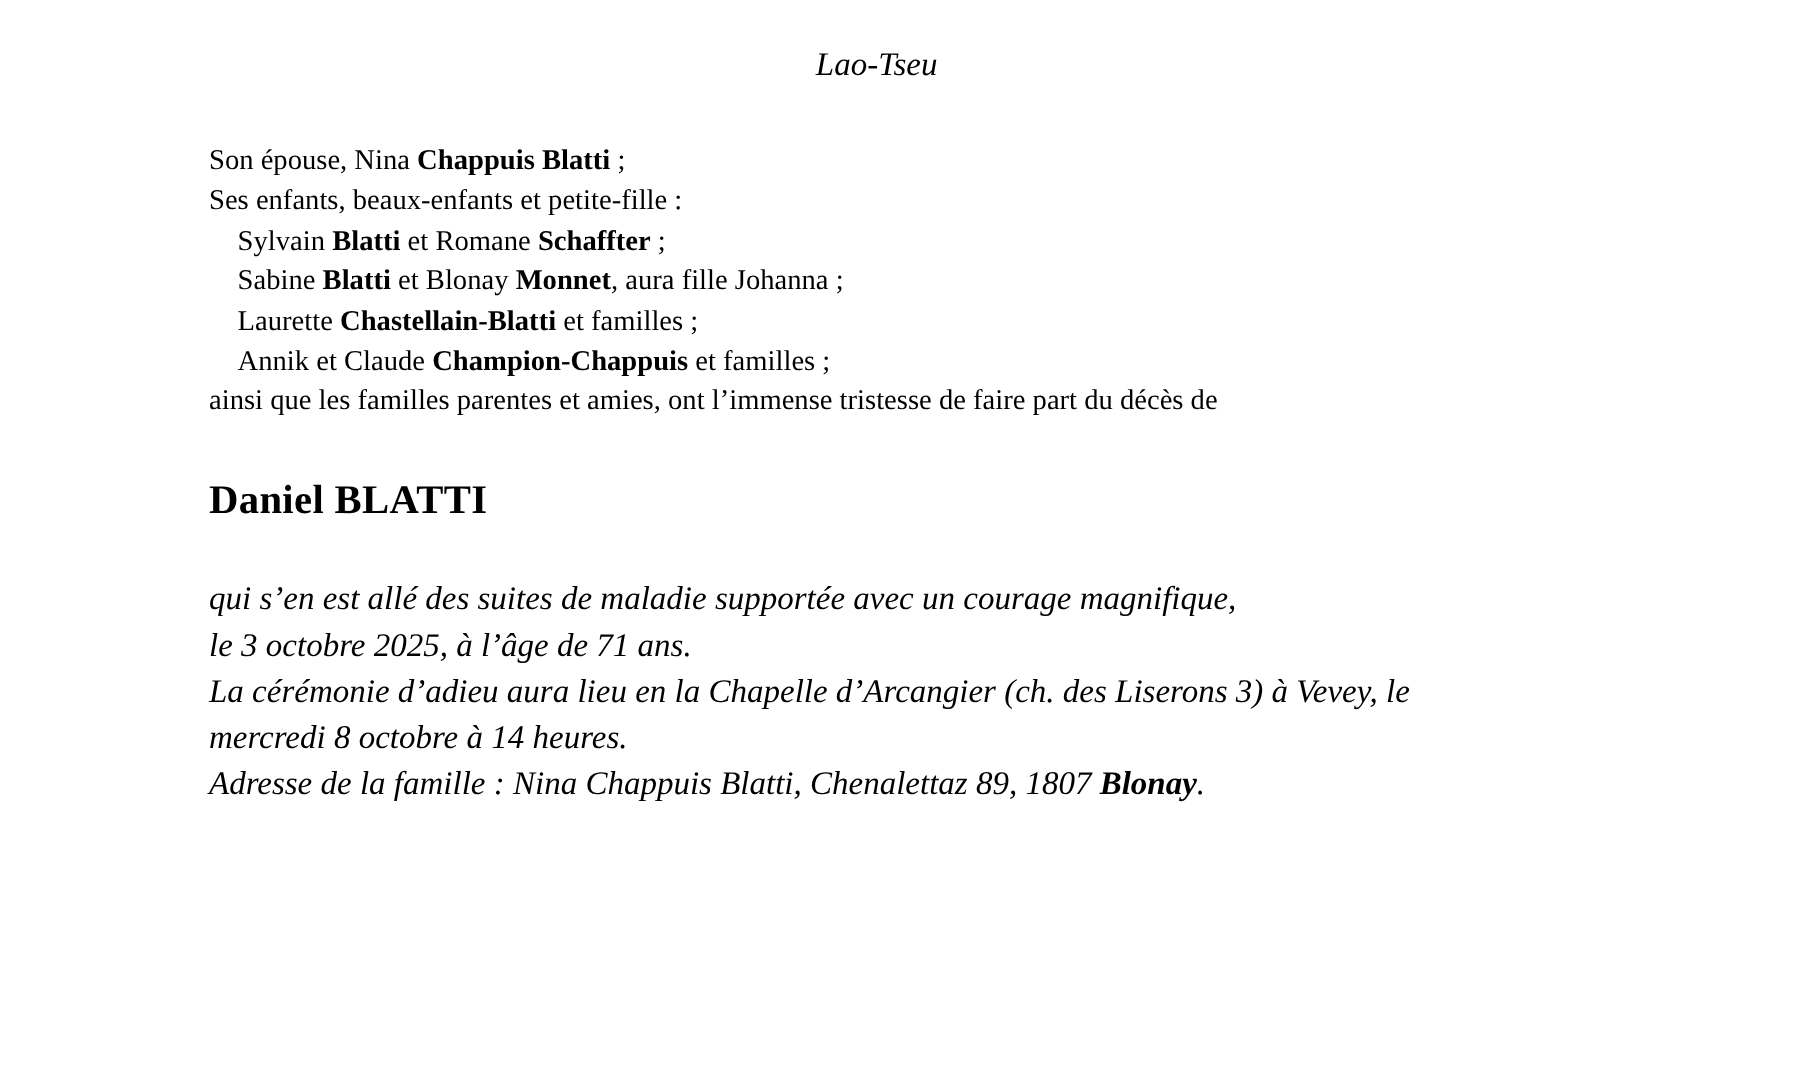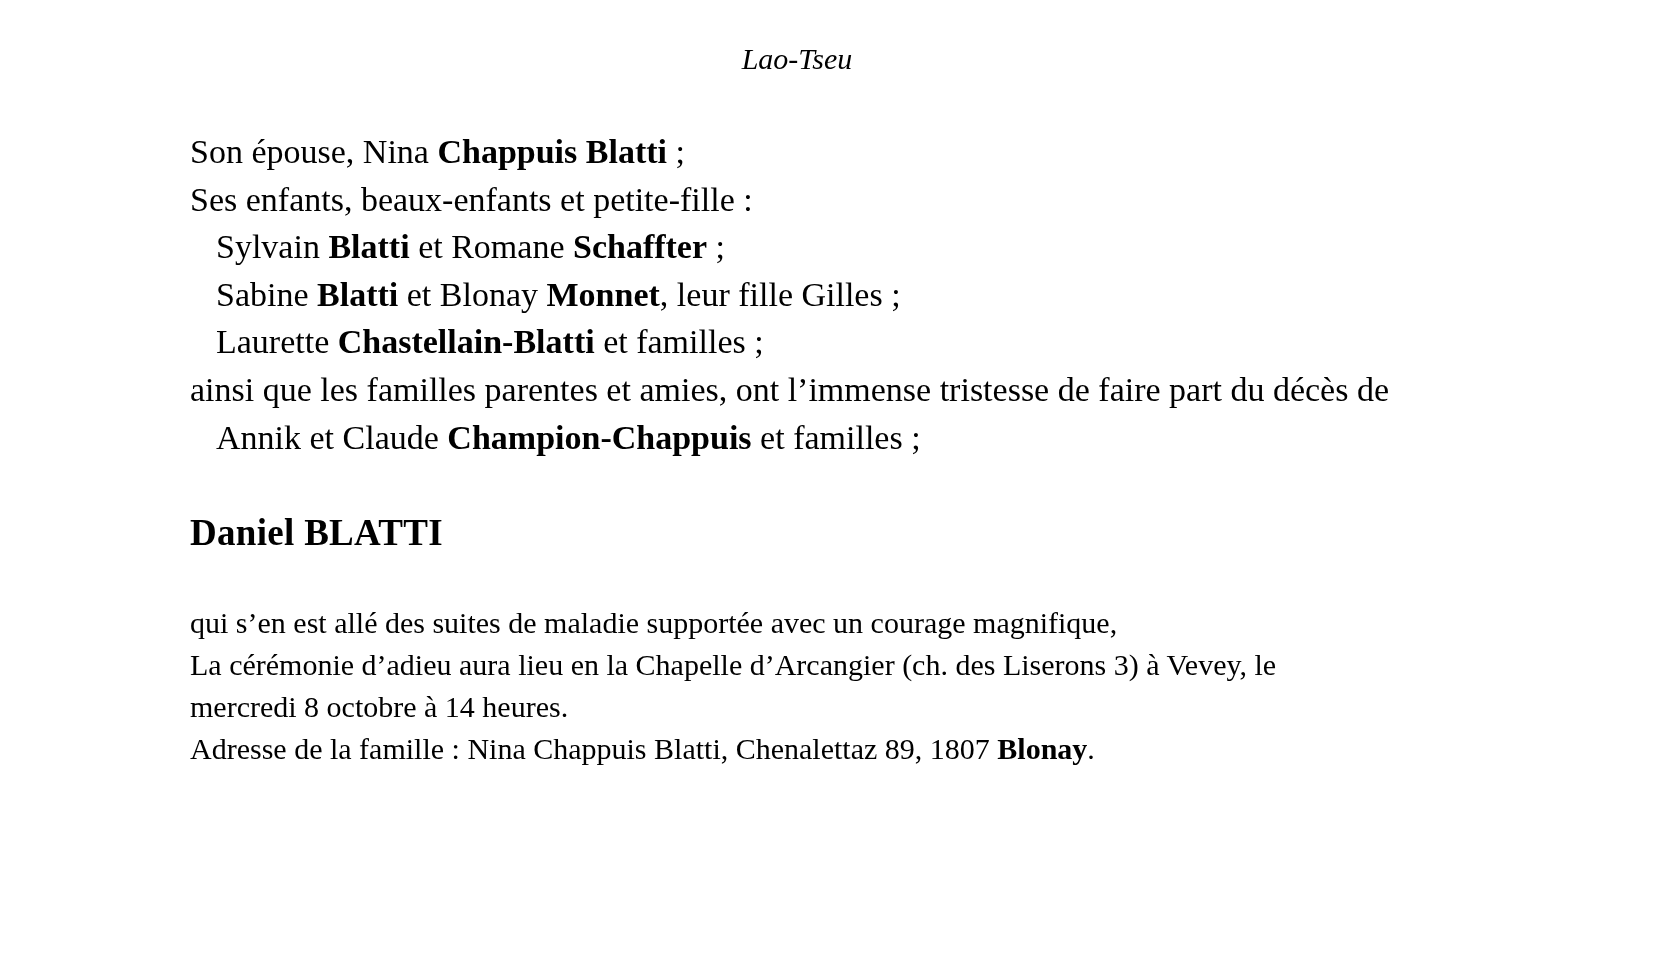--- a/index.html
+++ b/index.html
@@ -33,21 +33,21 @@
   .quote-author {
     display: block;
     text-align: center;
     font-style: italic;
     font-size: 30px;
     padding-right: 90px;
     margin-top: 2px;
   }
   .family-block {
     margin-top: 52px;
-    font-size: 34px;
+    font-size: 26px;
     line-height: 1.40;
   }
   .family-line {
     white-space: pre-wrap;
   }
   .indent {
     padding-left: 26px;
   }
   .deceased-name {
     font-weight: bold;
@@ -57,44 +57,46 @@
     letter-spacing: 0.3px;
     padding-right: 85px;
   }
   .details-block {
     margin-top: 48px;
     font-size: 30px;
     line-height: 1.40;
   }
   .details-line {
     white-space: pre-wrap;
+    font-style: italic;
   }
   b { font-weight: bold; }
 </style>
 </head>
 <body>
 
 <div class="page">
 
   <div class="quote-wrap">
     <div class="quote-author">Lao-Tseu</div>
   </div>
 
   <div class="family-block">
       <div class="family-line"><span>Son épouse, Nina </span><b>Chappuis Blatti</b><span> ;</span></div>
       <div class="family-line"><span>Ses enfants, beaux-enfants et petite-fille :</span></div>
       <div class="family-line indent"><span>Sylvain </span><b>Blatti</b><span> et Romane </span><b>Schaffter</b><span> ;</span></div>
-      <div class="family-line indent"><span>Sabine </span><b>Blatti</b><span> et Blonay </span><b>Monnet</b><span>, leur fille Gilles ;</span></div>
+      <div class="family-line indent"><span>Sabine </span><b>Blatti</b><span> et Blonay </span><b>Monnet</b><span>, aura fille Johanna ;</span></div>
       <div class="family-line indent"><span>Laurette </span><b>Chastellain-Blatti</b><span> et familles ;</span></div>
+      <div class="family-line indent"><span>Annik et Claude </span><b>Champion-Chappuis</b><span> et familles ;</span></div>
       <div class="family-line"><span>ainsi que les familles parentes et amies, ont l’immense tristesse de faire part du décès de</span></div>
-      <div class="family-line indent"><span>Annik et Claude </span><b>Champion-Chappuis</b><span> et familles ;</span></div>
     </div>
 
   <div class="deceased-name">Daniel BLATTI</div>
 
   <div class="details-block">
       <div class="details-line"><span>qui s’en est allé des suites de maladie supportée avec un courage magnifique,</span></div>
+      <div class="details-line"><span>le 3 octobre 2025, à l’âge de 71 ans.</span></div>
       <div class="details-line"><span>La cérémonie d’adieu aura lieu en la Chapelle d’Arcangier (ch. des Liserons 3) à Vevey, le</span></div>
       <div class="details-line"><span>mercredi 8 octobre à 14 heures.</span></div>
       <div class="details-line"><span>Adresse de la famille : Nina Chappuis Blatti, Chenalettaz 89, 1807 </span><b>Blonay</b><span>.</span></div>
     </div>
 
 </div>
 
 </body></html>

